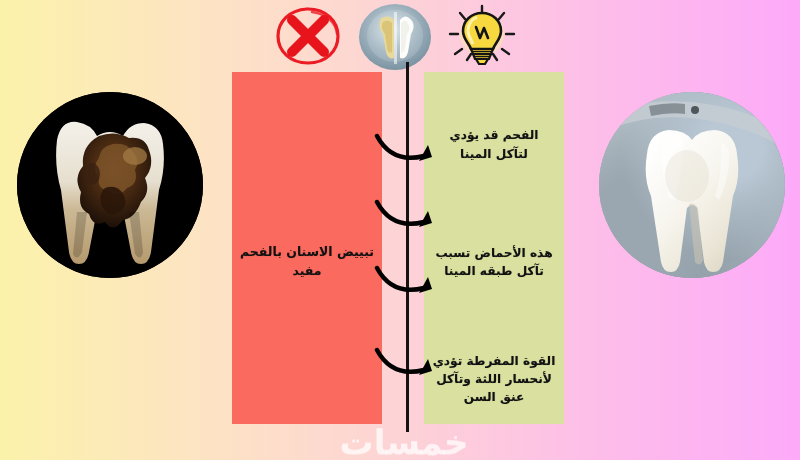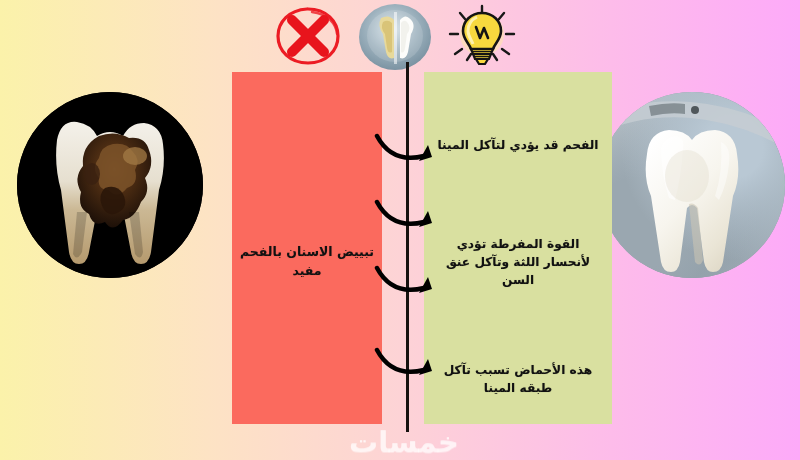--- a/index.html
+++ b/index.html
@@ -42,21 +42,21 @@
     background:#16120f;
   }
 
   
   .panel{
     position:absolute;top:72px;height:352px;
     display:flex;flex-direction:column;
     box-sizing:border-box;
   }
   #panel-bad{left:232px;width:150px;background:#fb6a5e;}
-  #panel-good{left:424px;width:188px;background:#d9e0a0;}
+  #panel-good{left:424px;width:140px;background:#d9e0a0;}
 
   .row{
     flex:1 1 0;display:flex;align-items:center;justify-content:center;
     padding:0 8px;box-sizing:border-box;
   }
   .row-txt{
     direction:rtl;text-align:center;color:#111;
     font-size:12.5px;line-height:1.5;font-weight:700;
     text-shadow:0 0 1px rgba(0,0,0,.25);
     margin-top:28px;
@@ -67,21 +67,21 @@
   .arrow{position:absolute;width:72px;height:42px;pointer-events:none;}
   #arrow-1{left:374px;top:130px;}
   #arrow-2{left:374px;top:196px;}
   #arrow-3{left:374px;top:262px;}
   #arrow-4{left:374px;top:344px;}
 
   
   #watermark{
     position:absolute;left:8px;right:0;top:424px;height:36px;
     display:flex;align-items:center;justify-content:center;
-    font-size:29px;font-weight:700;letter-spacing:1px;
+    font-size:34px;font-weight:700;letter-spacing:1px;
     color:rgba(255,255,255,.62);
     direction:rtl;
     text-shadow:0 1px 0 rgba(255,255,255,.35);
   }
 </style>
 </head>
 <body>
 
 <div id="canvas">
 
@@ -208,25 +208,25 @@
     <div class="row">
       <div class="row-txt">تبييض الاسنان بالفحم مفيد</div>
     </div>
   </div>
 
   <div class="panel" id="panel-good">
     <div class="row">
       <div class="row-txt">الفحم قد يؤدي لتآكل المينا</div>
     </div>
     <div class="row">
+      <div class="row-txt">هذه الأحماض تسبب تآكل طبقه المينا</div>
+    </div>
+    <div class="row">
       <div class="row-txt">القوة المفرطة تؤدي لأنحسار اللثة وتآكل عنق السن</div>
     </div>
-    <div class="row">
-      <div class="row-txt">هذه الأحماض تسبب تآكل طبقه المينا</div>
-    </div>
   </div>
 
   <svg class="arrow" id="arrow-1" viewBox="0 0 72 42">
     <path d="M3 6 Q18 34 50 26" fill="none" stroke="#000" stroke-width="4.5" stroke-linecap="round"></path>
     <path d="M54 15 L58 27 L45 31 Z" fill="#000"></path>
   </svg>
   <svg class="arrow" id="arrow-2" viewBox="0 0 72 42">
     <path d="M3 6 Q18 34 50 26" fill="none" stroke="#000" stroke-width="4.5" stroke-linecap="round"></path>
     <path d="M54 15 L58 27 L45 31 Z" fill="#000"></path>
   </svg>

